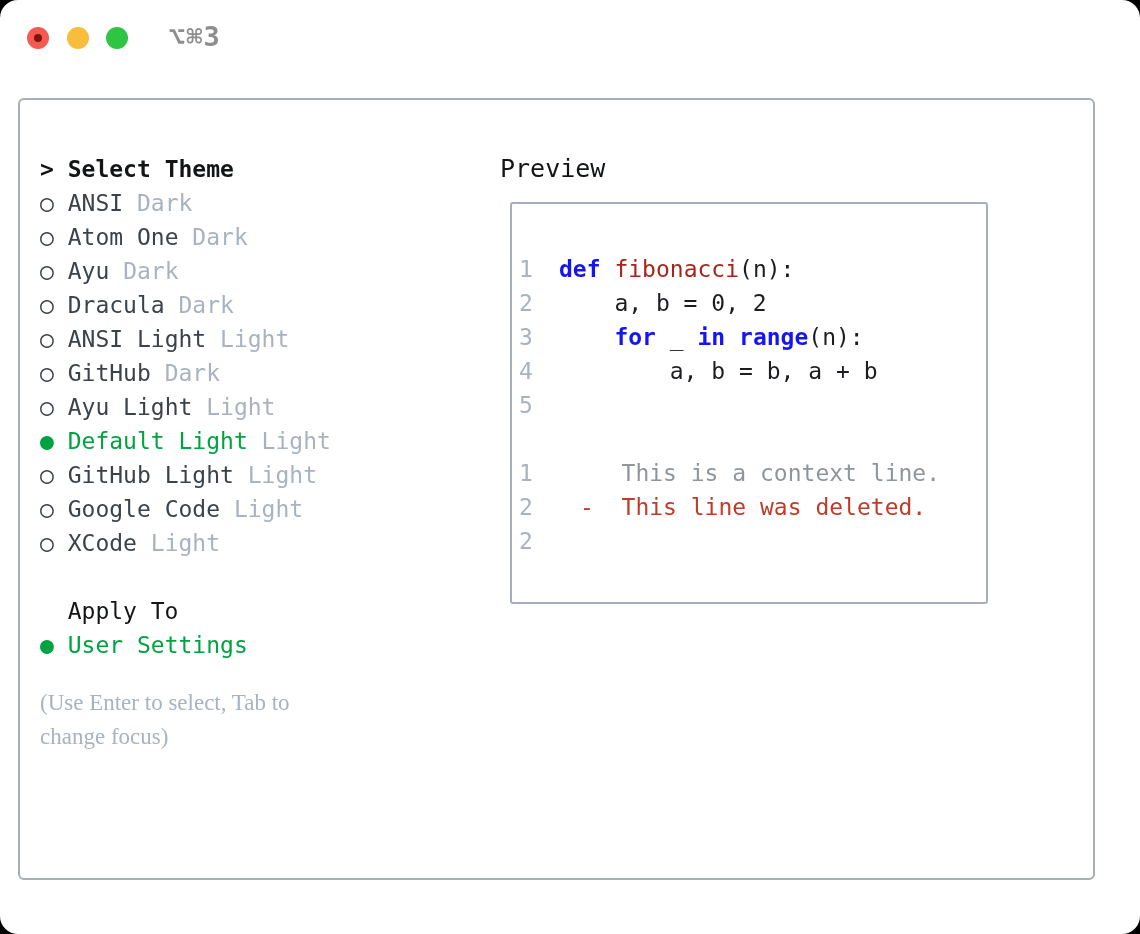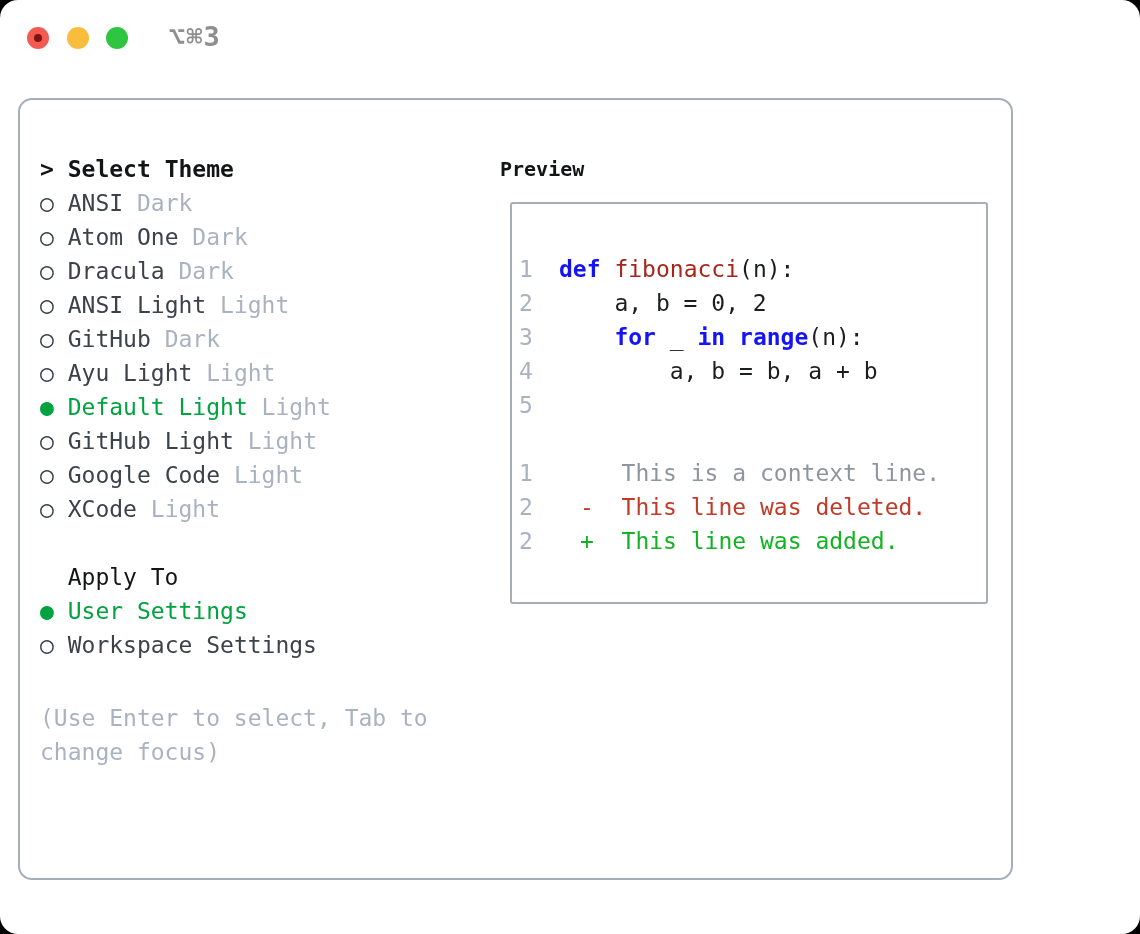--- a/index.html
+++ b/index.html
@@ -27,42 +27,42 @@
   }
   .tl-min{left:67px;background:var(--traffic-yellow);}
   .tl-zoom{left:106px;background:var(--traffic-green);}
   .wtitle{
     position:absolute;left:169px;top:21px;
     font-size:27px;font-weight:bold;color:var(--title-gray);
     letter-spacing:1px;white-space:pre;
   }
   
   .main-panel{
-    position:absolute;left:18px;top:98px;width:995px;height:782px;
-    border:2px solid var(--border-gray);border-radius:14px;
+    position:absolute;left:18px;top:98px;width:1077px;height:782px;
+    border:2px solid var(--border-gray);border-radius:6px;
     background:#fff;box-sizing:border-box;
   }
   .left-col{position:absolute;left:20px;top:52px;}
   .row{
     font-size:23px;line-height:34px;white-space:pre;color:var(--text-dark);
   }
   .heading{font-weight:bold;color:var(--heading-black);}
   .heading .prompt{color:var(--heading-black);}
   .spacer{height:34px;}
   .heading2{color:var(--heading-black);padding-left:2ch;}
   .radio{color:var(--text-dark);}
   .tname{color:var(--text-dark);}
   .variant{color:var(--muted-gray);margin-top:24px;}
   .option.selected .radio,
   .option.selected .tname{color:var(--selection-green);}
-  .hint{margin-top:39px;}
+  .hint{margin-top:24px;font-family:Liberation Serif, serif;}
   .hint div{font-size:23px;line-height:34px;color:var(--muted-gray);white-space:pre;}
   
   .right-col{position:absolute;left:480px;top:52px;}
-  .pheading{font-size:20px;line-height:34px;font-weight:bold;color:var(--heading-black);}
+  .pheading{font-size:25px;line-height:34px;font-weight:normal;color:var(--heading-black);}
   .preview-box{
     margin-left:10px;margin-top:16px;
     width:478px;height:402px;box-sizing:border-box;
     border:2px solid var(--border-gray);border-radius:3px;
     padding:48px 6px 0 7px;background:#fff;
   }
   .cline{display:flex;height:34px;font-size:23px;line-height:34px;}
   .lnum{width:40px;flex:0 0 40px;color:var(--muted-gray);white-space:pre;}
   .ctext{white-space:pre;color:var(--code-text);}
   .ctext.dpad{padding-left:21px;}
@@ -86,34 +86,34 @@
     <div class="wtitle">⌥⌘3</div>
   </div>
 
   <div class="main-panel">
 
     <div class="left-col">
       <div class="row heading"><span class="prompt">&gt;</span><span> </span><span>Select Theme</span></div>
       <div id="theme-list">
           <div class="row option"><span class="radio">○</span> <span class="tname">ANSI</span> <span class="variant">Dark</span></div>
           <div class="row option"><span class="radio">○</span> <span class="tname">Atom One</span> <span class="variant">Dark</span></div>
+          <div class="row option"><span class="radio">○</span> <span class="tname">Ayu</span> <span class="variant">Dark</span></div>
           <div class="row option"><span class="radio">○</span> <span class="tname">Dracula</span> <span class="variant">Dark</span></div>
           <div class="row option"><span class="radio">○</span> <span class="tname">ANSI Light</span> <span class="variant">Light</span></div>
           <div class="row option"><span class="radio">○</span> <span class="tname">GitHub</span> <span class="variant">Dark</span></div>
           <div class="row option"><span class="radio">○</span> <span class="tname">Ayu Light</span> <span class="variant">Light</span></div>
           <div class="row option selected"><span class="radio">●</span> <span class="tname">Default Light</span> <span class="variant">Light</span></div>
           <div class="row option"><span class="radio">○</span> <span class="tname">GitHub Light</span> <span class="variant">Light</span></div>
           <div class="row option"><span class="radio">○</span> <span class="tname">Google Code</span> <span class="variant">Light</span></div>
           <div class="row option"><span class="radio">○</span> <span class="tname">XCode</span> <span class="variant">Light</span></div>
         </div>
       <div class="spacer"></div>
       <div class="row heading2">Apply To</div>
       <div id="apply-list">
           <div class="row option selected"><span class="radio">●</span> <span class="tname">User Settings</span></div>
-          <div class="row option"><span class="radio">○</span> <span class="tname">Workspace Settings</span></div>
         </div>
       <div class="hint" id="hint">
           <div>(Use Enter to select, Tab to</div>
           <div>change focus)</div>
         </div>
     </div>
 
     <div class="right-col">
       <div class="pheading">Preview</div>
       <div class="preview-box">
@@ -144,20 +144,19 @@
             <div class="cline">
               <span class="lnum">1</span>
               <span class="ctext dpad"><span class="seg-ctx">   This is a context line.</span></span>
             </div>
             <div class="cline">
               <span class="lnum">2</span>
               <span class="ctext dpad"><span class="seg-del">-  This line was deleted.</span></span>
             </div>
             <div class="cline">
               <span class="lnum">2</span>
-              <span class="ctext dpad"><span class="seg-add">+  This line was added.</span></span>
             </div>
           </div>
       </div>
     </div>
 
   </div>
 </div>
 
 </body></html>

